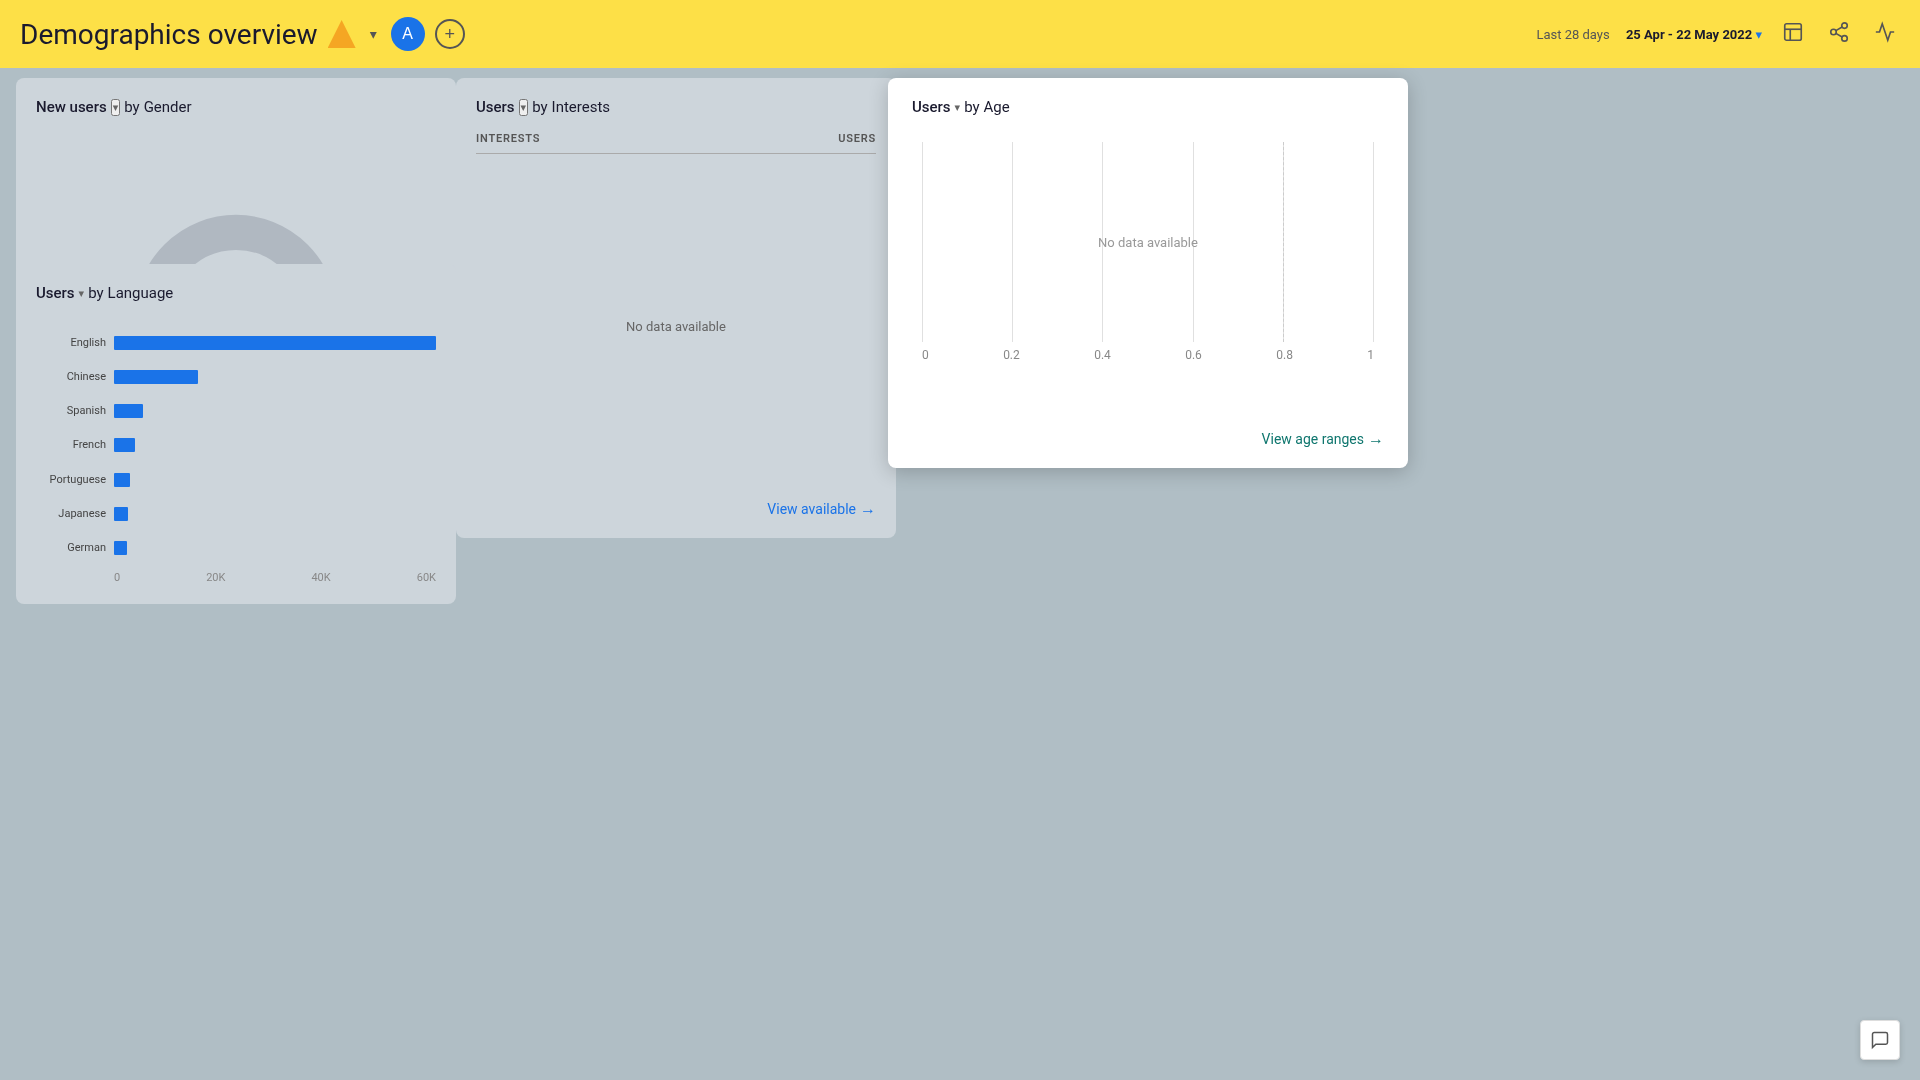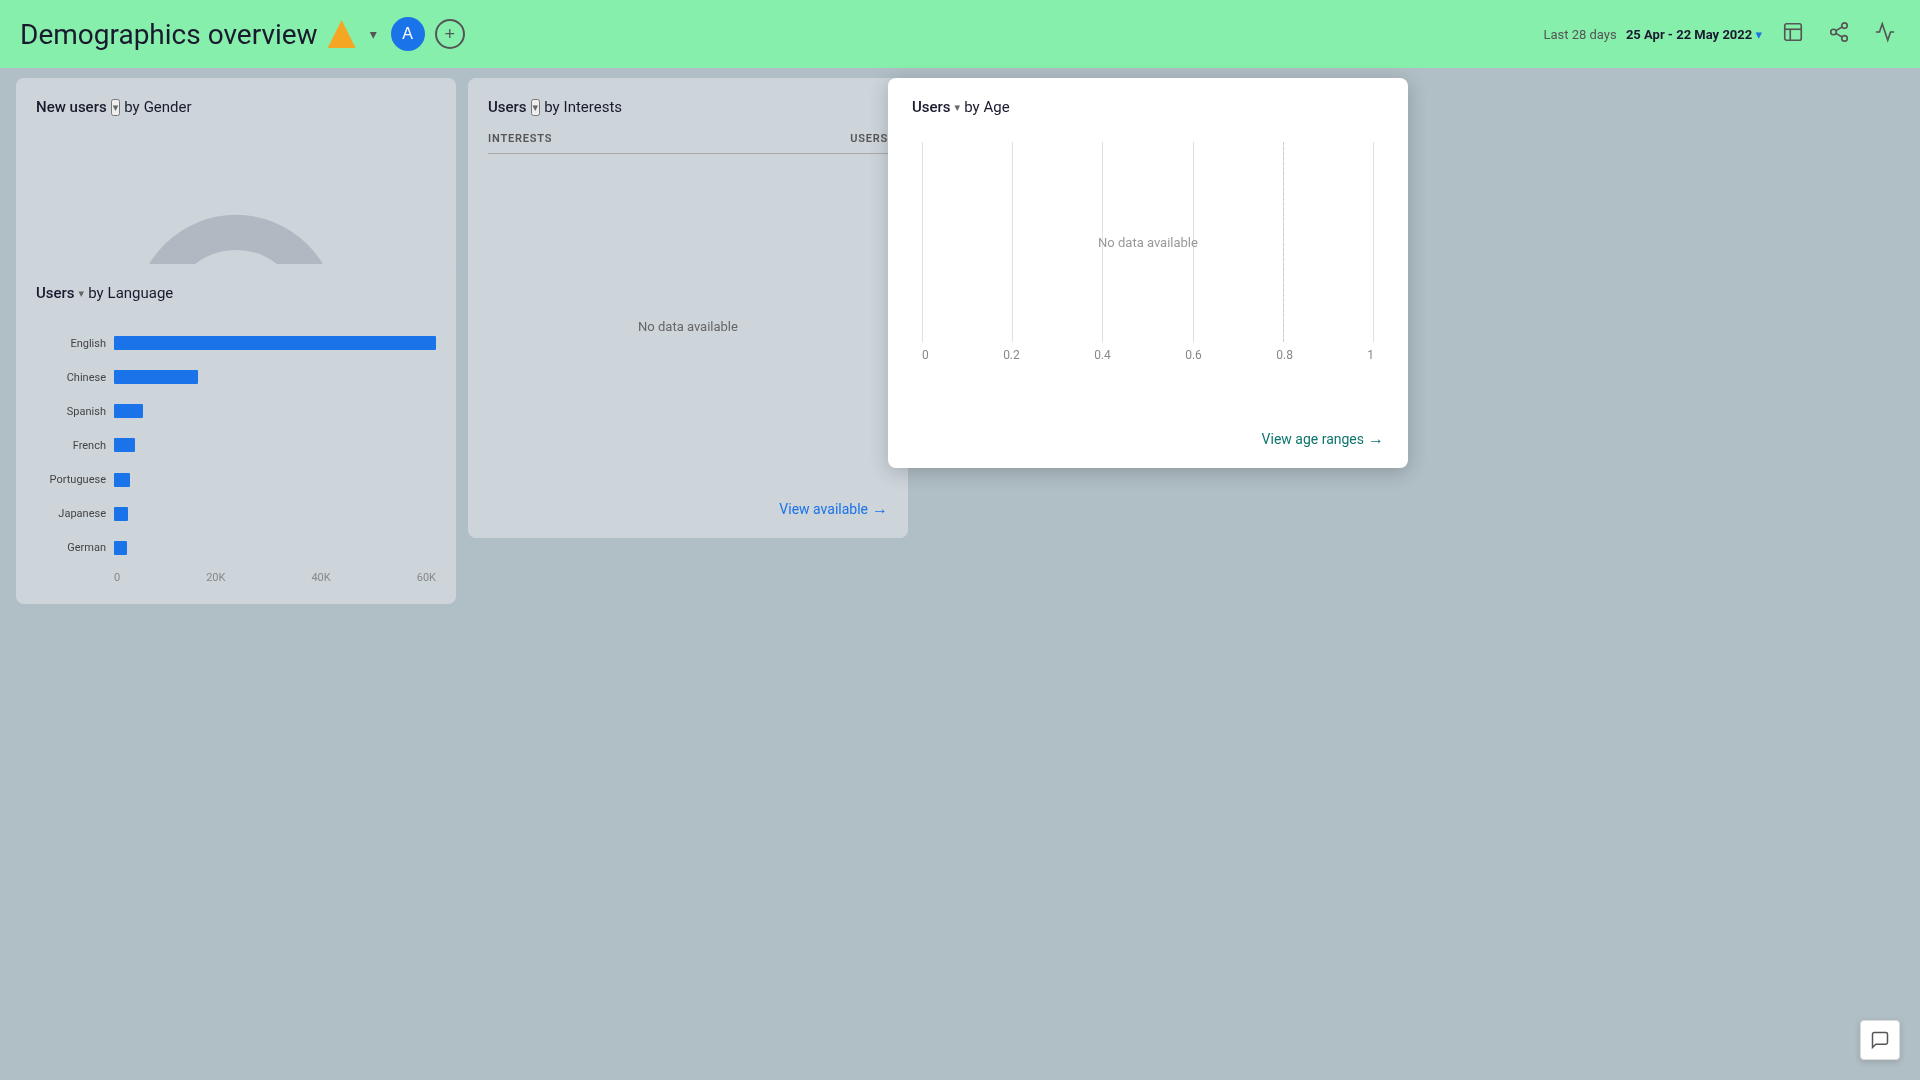--- a/index.html
+++ b/index.html
@@ -11,21 +11,21 @@
       overflow: hidden;
       position: relative;
     }
 
     
     .header {
       display: flex;
       align-items: center;
       justify-content: space-between;
       padding: 10px 20px;
-      background: #86efac;
+      background: #fde047;
       height: 68px;
     }
     .header-left {
       display: flex;
       align-items: center;
       gap: 10px;
     }
     .page-title {
       font-size: 28px;
       font-weight: 400;
@@ -70,21 +70,21 @@
       display: flex;
       align-items: center;
       gap: 16px;
     }
     .date-range {
       font-size: 13px;
       color: #333;
     }
     .date-range span.label {
       color: #555;
-      margin-right: 6px;
+      margin-right: 13px;
     }
     .date-range span.dates {
       font-weight: 700;
       color: #1a1a2e;
     }
     .date-dropdown {
       background: none;
       border: none;
       cursor: pointer;
       font-size: 13px;
@@ -103,21 +103,21 @@
     .main {
       padding: 10px 16px;
       display: flex;
       flex-direction: column;
       gap: 16px;
     }
 
     
     .top-row {
       display: flex;
-      gap: 12px;
+      gap: 0;
       height: 460px;
     }
 
     
     .card {
       background: #cdd5db;
       border-radius: 8px;
       padding: 20px;
       display: flex;
       flex-direction: column;
@@ -287,21 +287,21 @@
     
     .lang-chart {
       flex: 1;
       display: flex;
       flex-direction: column;
       justify-content: space-around;
       margin-top: 8px;
     }
     .lang-row {
       display: flex;
-      align-items: center;
+      align-items: flex-start;
       gap: 8px;
       font-size: 12px;
       color: #333;
     }
     .lang-label {
       width: 70px;
       text-align: right;
       font-size: 11px;
       color: #444;
       flex-shrink: 0;

